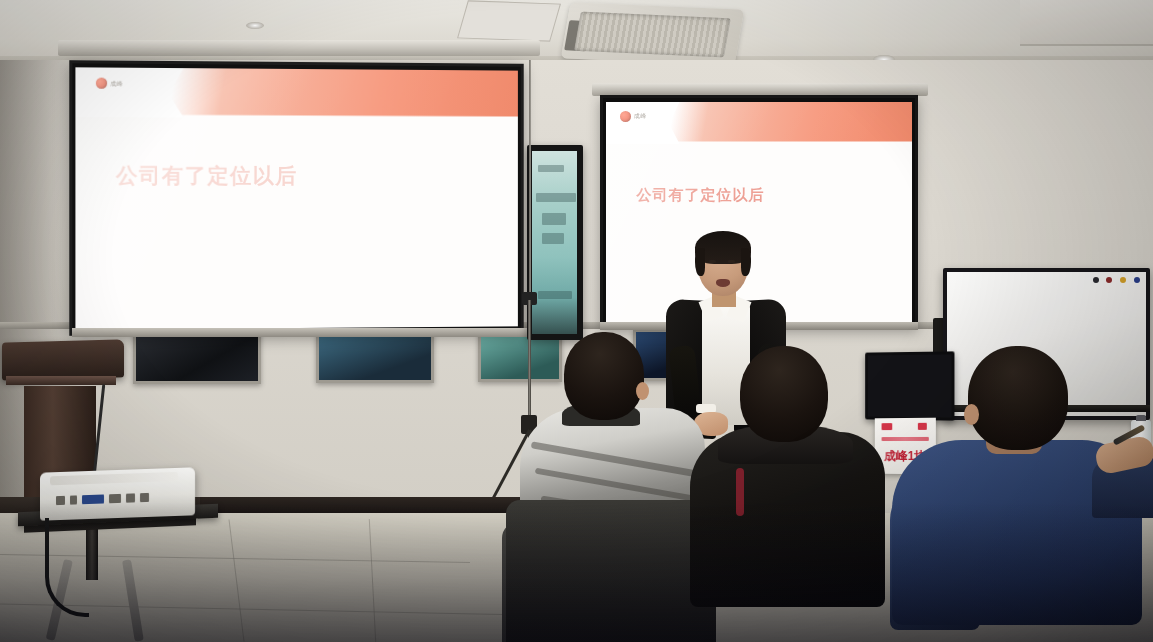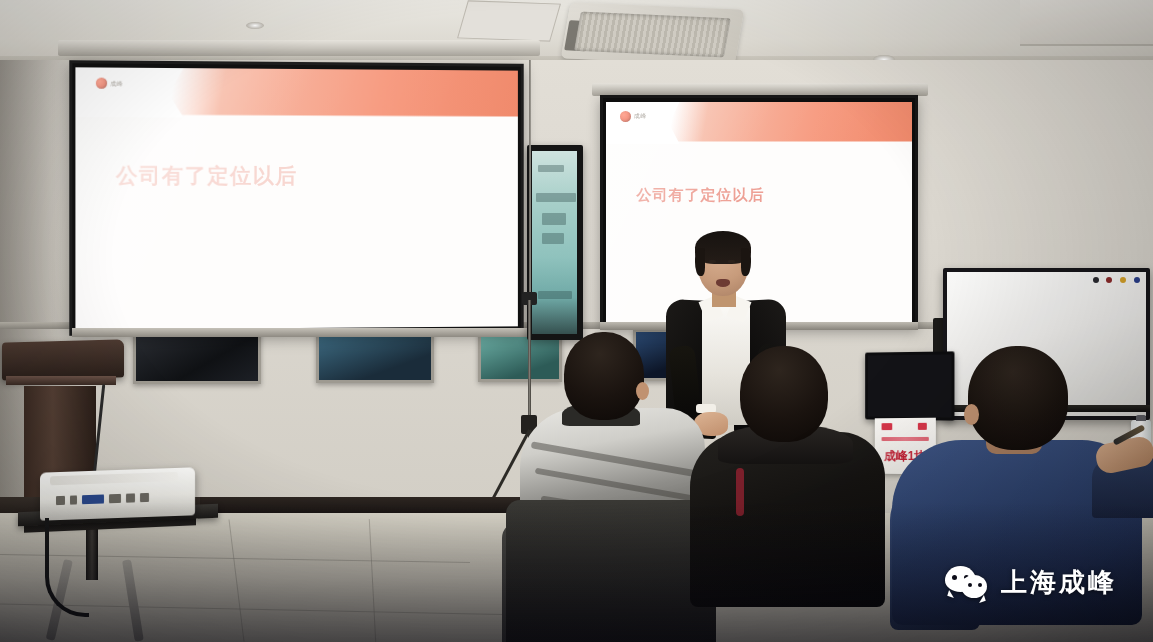--- a/index.html
+++ b/index.html
@@ -748,25 +748,14 @@
 
   <div class="person" id="aud4" style="left:1096px;top:440px;width:70px;height:90px;">
     <div class="a4-body"></div>
     <div class="a4-arm"></div>
     <div class="a4-pen"></div>
   </div>
 
   <div class="vignette"></div>
   <div class="dark-bottom"></div>
 
-  <div class="watermark">
-    <div class="wechat-icon">
-      <div class="wx-b1"></div>
-      <div class="wx-eye" style="left:7px;top:9px;"></div>
-      <div class="wx-eye" style="left:19px;top:9px;"></div>
-      <div class="wx-b2"></div>
-      <div class="wx-eye" style="left:23px;top:17px;width:4px;height:4px;"></div>
-      <div class="wx-eye" style="left:33px;top:17px;width:4px;height:4px;"></div>
-    </div>
-    <div class="wm-text">上海成峰</div>
-  </div>
 
 </div>
 
 </body></html>

